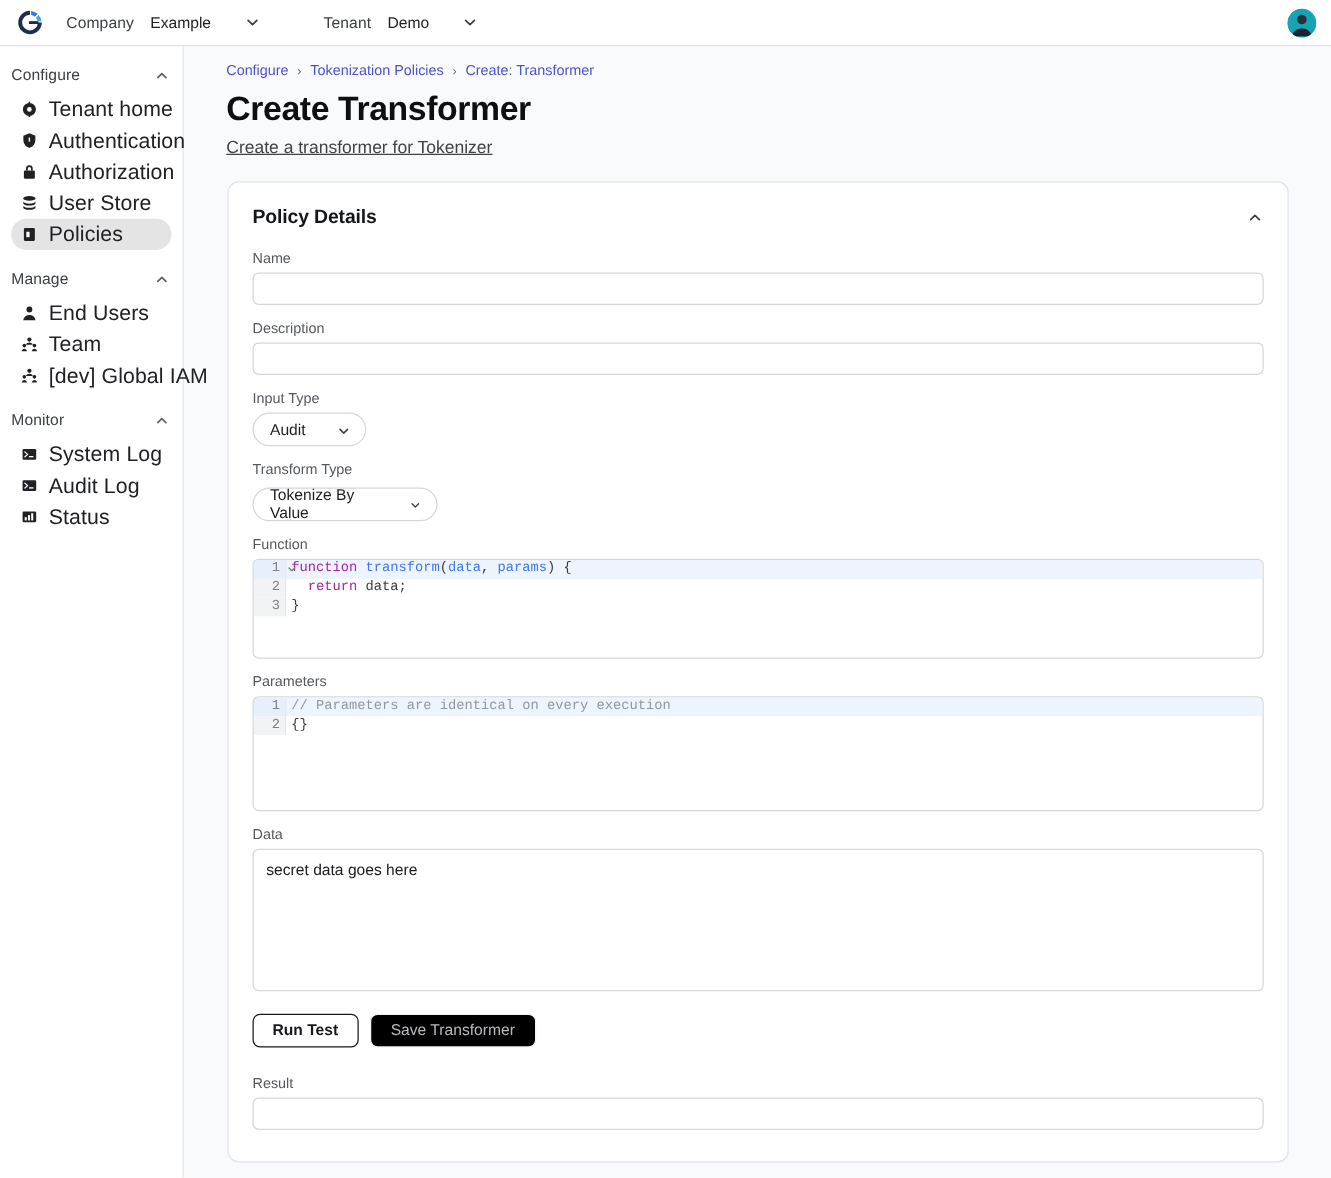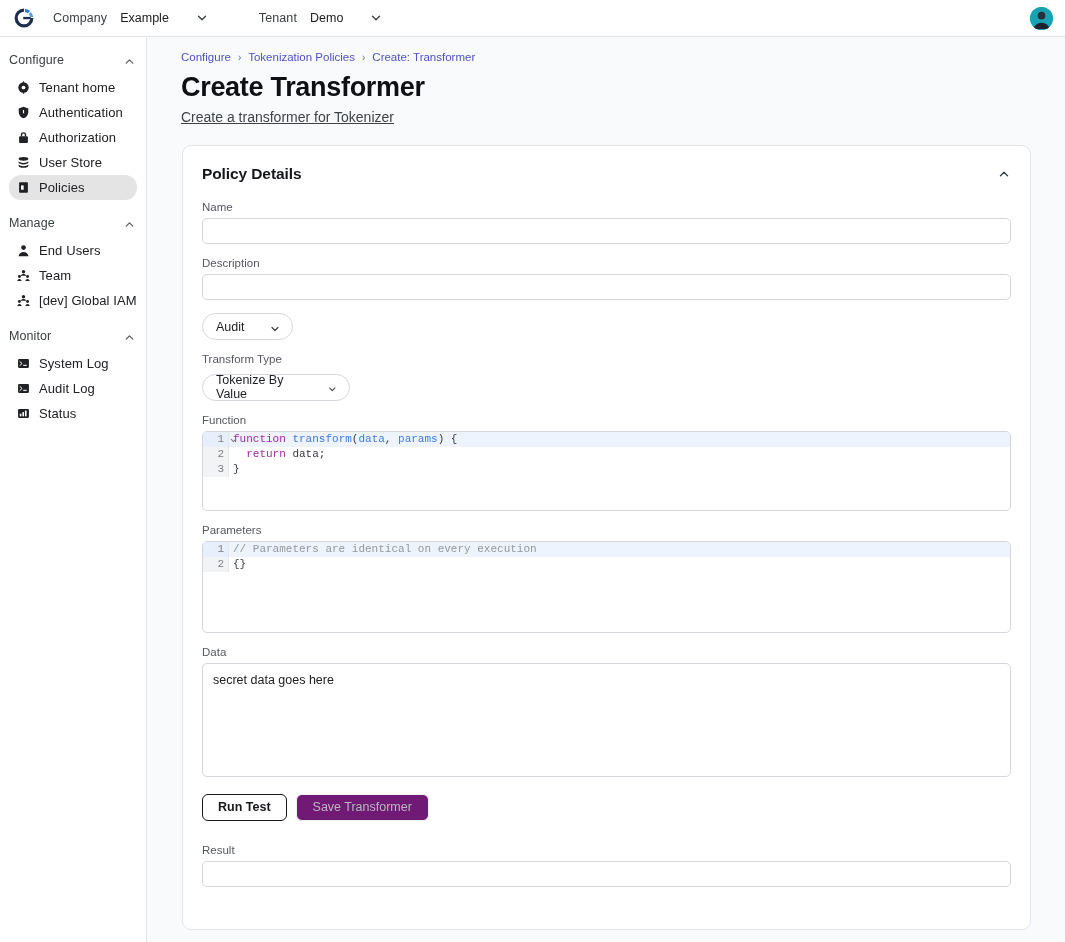--- a/index.html
+++ b/index.html
@@ -81,21 +81,21 @@
   .nav-item.active { background: #e4e4e5; border-radius: 12px; }
   .nav-ico {
     width: 13px; height: 13px;
     margin-right: 9px;
     flex: 0 0 13px;
     color: #202124;
     display: flex; align-items: center; justify-content: center;
   }
   .nav-ico svg { display: block; }
   .nav-txt {
-    font-size: 13px; color: #202124; letter-spacing: 0.1px;
+    font-size: 17px; color: #202124; letter-spacing: 0.1px;
     white-space: nowrap;
   }
 
   
   .main {
     position: absolute; top: 37px; left: 147px;
     width: 918px; height: 905px;
     background: #f9fafc;
     overflow: hidden;
   }
@@ -236,21 +236,21 @@
     cursor: pointer;
   }
   .btn-run {
     background: #fff;
     border: 1.6px solid #16181c;
     color: #16181c;
     font-weight: bold;
     padding: 0 15px;
   }
   .btn-save {
-    background: #701a75;
+    background: #000000;
     border: 1px solid #f1f2f4;
     color: #b7b9bd;
     padding: 0 16px;
     margin-left: 9px;
     cursor: default;
   }
 
   .result-field { margin-top: 23px; }
 </style>
 </head>
@@ -469,20 +469,21 @@
         <label class="f-label">Name</label>
         <input class="f-input" type="text" value="" style="">
       </div>
 
       <div class="field">
         <label class="f-label">Description</label>
         <input class="f-input" type="text" value="" style="">
       </div>
 
       <div class="field">
+        <label class="f-label">Input Type</label>
         <div class="select w-input">
           <span class="sel-txt">Audit</span>
           <span class="sel-chev">
             <svg viewBox="0 0 16 16" fill="none" stroke="#3c4043" stroke-width="1.6" stroke-linecap="round" stroke-linejoin="round">
                 <path d="M4 6l4 4 4-4"></path>
               </svg>
           </span>
         </div>
       </div>
 

